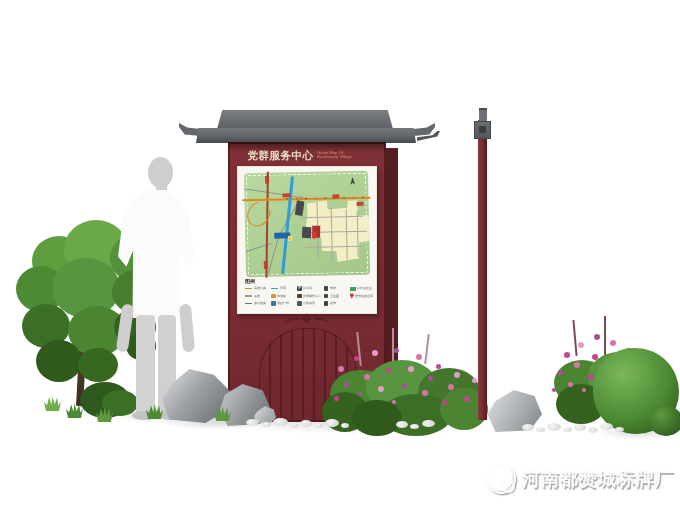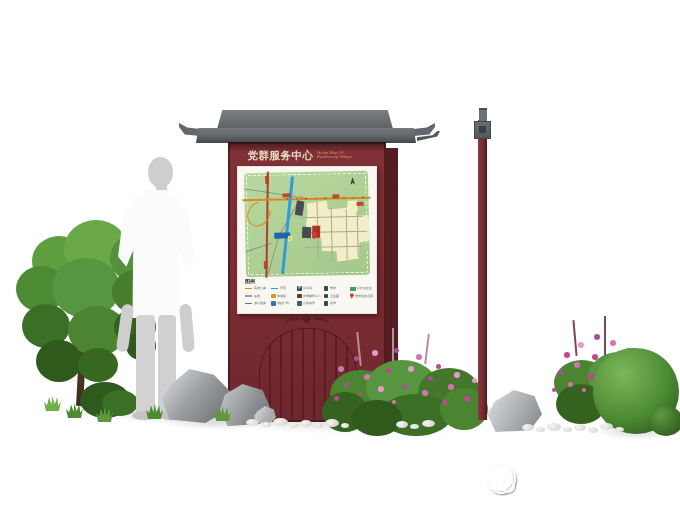--- a/index.html
+++ b/index.html
@@ -388,15 +388,16 @@
   <div class="tuft" style="left:44px;top:396px;background:#6fae4a"></div>
   <div class="tuft" style="left:66px;top:403px;background:#4c8a33"></div>
   <div class="tuft" style="left:96px;top:407px;background:#5d9a3f"></div>
   <div class="tuft" style="left:146px;top:404px;background:#4c8a33"></div>
   <div class="tuft" style="left:214px;top:406px;background:#5d9a3f"></div>
 
   <div class="abs" id="watermark">
     <span id="wm-logo">
         <i></i>
       </span>
+    <span id="wm-text">河南都赞城标牌厂</span>
   </div>
 
 </div>
 
 </body></html>

